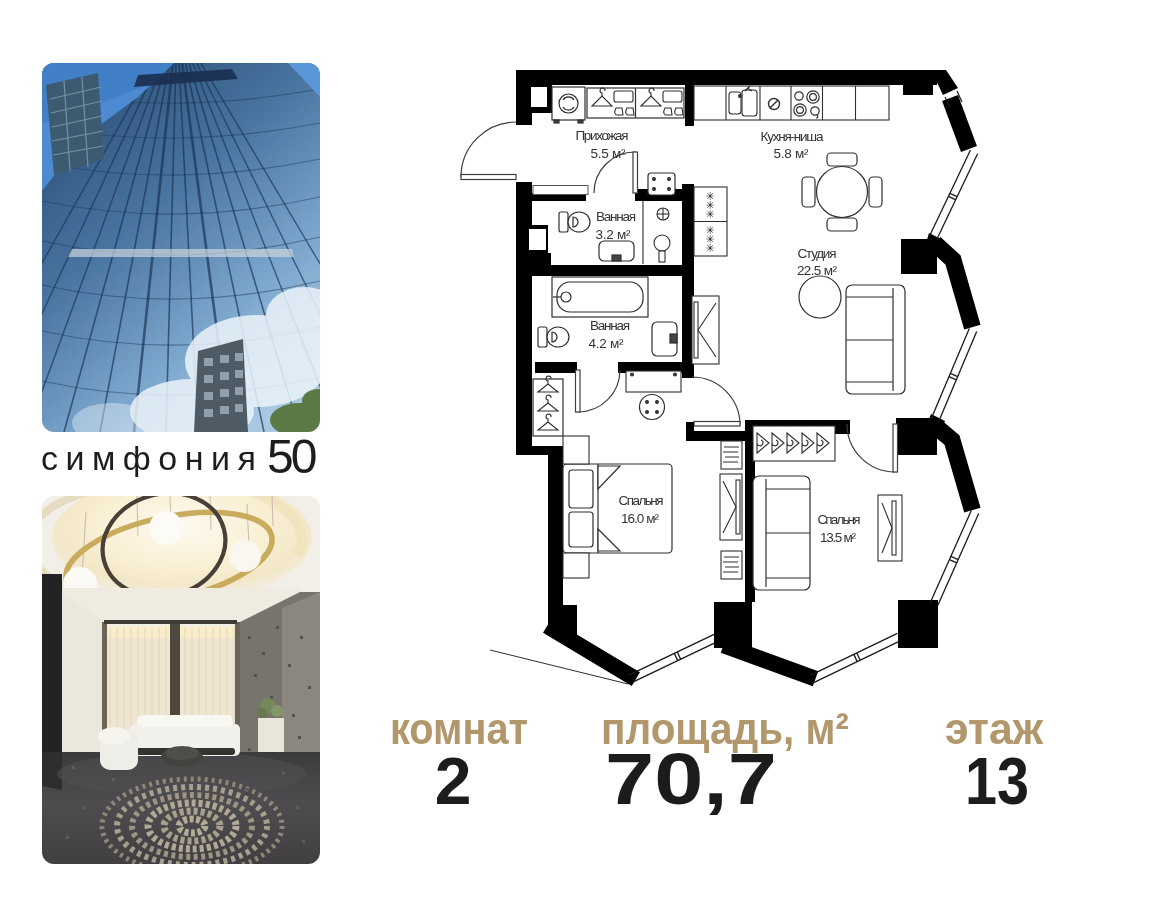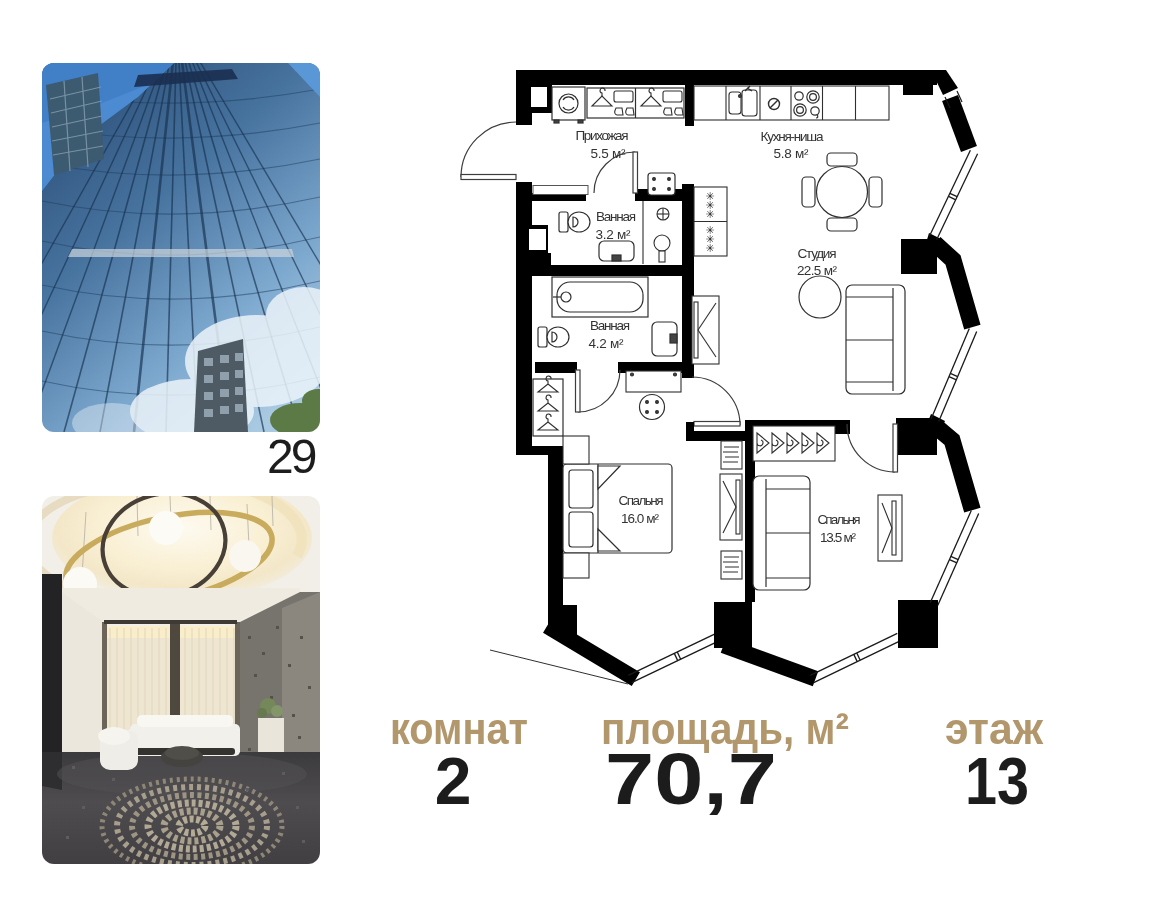--- a/index.html
+++ b/index.html
@@ -96,21 +96,22 @@
       <line x1="40" y1="14" x2="46" y2="104"></line>
     </g>
   </g>
 
   <polygon points="246,0 278,0 278,34" fill="#5a97d6"></polygon>
 
   <polygon points="96,12 190,6 196,16 92,24" fill="#1b2f50" opacity="0.9"></polygon>
 </svg>
 
 <div class="abs" style="left:40px;top:433px;width:280px;height:46px;color:#1d1d1d;white-space:nowrap">
-  <span style="font-size:48px;letter-spacing:-3px;position:absolute;left:227px;top:-4px">29</span>
+  <span style="font-size:34px;letter-spacing:7.5px;position:absolute;left:1px;top:6px">симфония</span>
+  <span style="font-size:48px;letter-spacing:-3px;position:absolute;left:227px;top:-4px">50</span>
 </div>
 
 <svg class="abs" style="left:42px;top:496px;border-radius:12px" width="278" height="368" viewBox="0 0 278 368">
   <defs>
     <radialGradient id="glow" cx="0.5" cy="0.42" r="0.6">
       <stop offset="0" stop-color="#fdfaf0"></stop>
       <stop offset="0.55" stop-color="#f9efd3"></stop>
       <stop offset="0.8" stop-color="#f3e7c8"></stop>
       <stop offset="1" stop-color="#f2eee4"></stop>
     </radialGradient>

